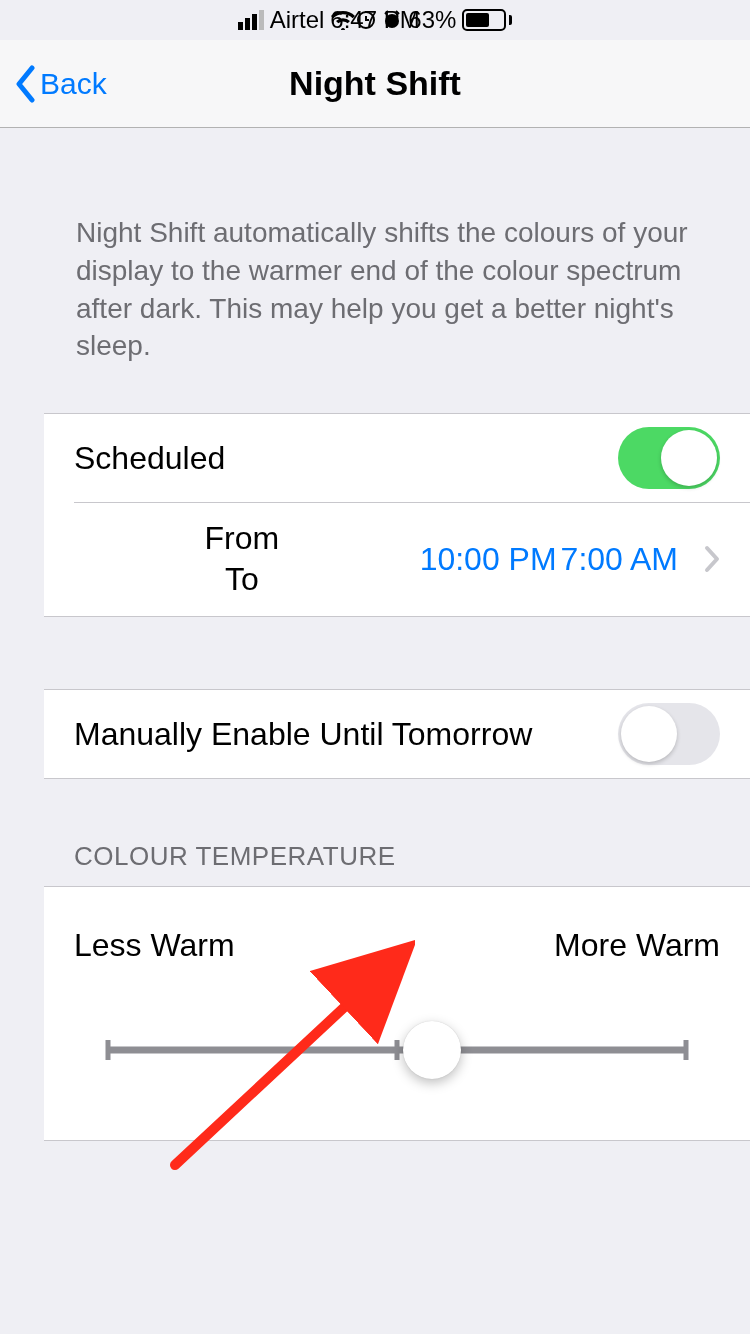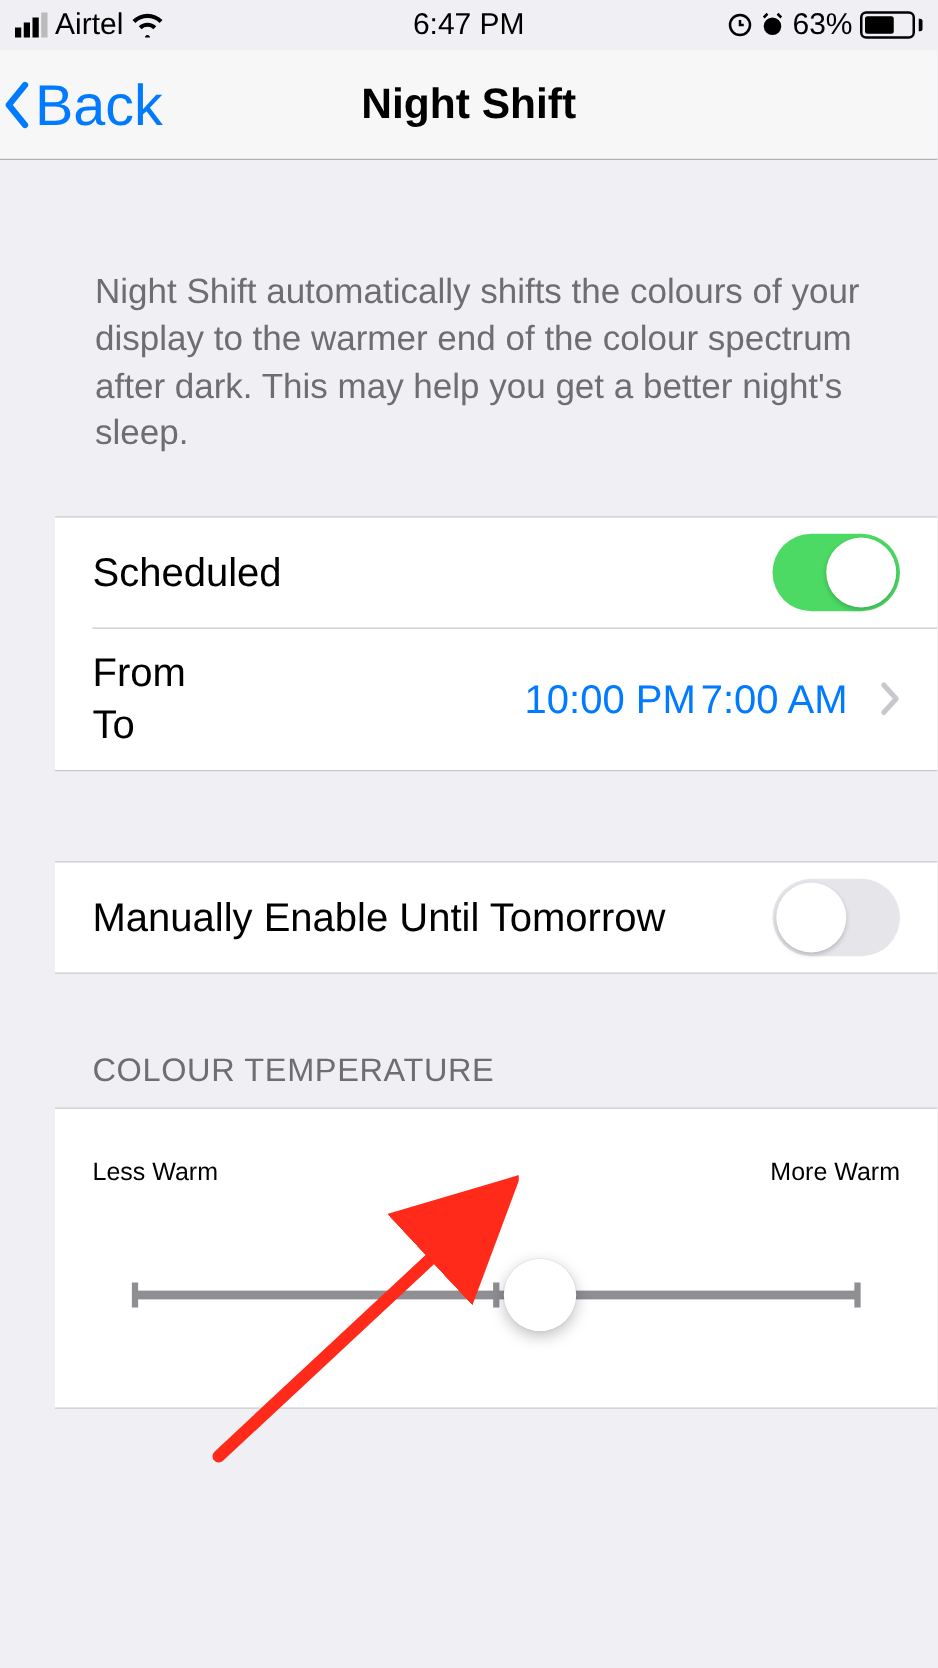--- a/index.html
+++ b/index.html
@@ -1,37 +1,37 @@
 <!DOCTYPE html>
 <html><head>
 <meta charset="utf-8">
 <style>
   * { box-sizing: border-box; margin: 0; padding: 0; }
   html, body { width: 750px; height: 1334px; font-family: -apple-system, "Helvetica Neue", Helvetica, Arial, sans-serif; background: #efeff4; overflow: hidden; }
   body { position: relative; }
 
   
-  .status-bar { position: absolute; top: 0; left: 0; right: 0; height: 40px; display: flex; align-items: center; justify-content: space-between; padding: 0 12px; font-size: 24px; font-weight: 500; color: #000; }
+  .status-bar { position: absolute; top: 0; left: 0; right: 0; height: 40px; display: flex; align-items: center; justify-content: center; padding: 0 12px; font-size: 24px; font-weight: 500; color: #000; }
   .status-left, .status-right { display: flex; align-items: center; gap: 6px; }
   .status-center { position: absolute; left: 50%; transform: translateX(-50%); font-weight: 400; }
   .signal-bars { display:flex; align-items:flex-end; gap:2px; }
   .signal-bars span { width:5px; background:#000; }
   .signal-bars span:nth-child(1){height:8px;}
   .signal-bars span:nth-child(2){height:12px;}
   .signal-bars span:nth-child(3){height:16px;}
   .signal-bars span:nth-child(4){height:20px; background:#bbb;}
   .wifi { width:26px; height:20px; }
   .battery { display:flex; align-items:center; gap:3px;}
   .battery-body { width:44px; height:22px; border:2px solid #000; border-radius:5px; position:relative; padding:2px;}
   .battery-fill { height:100%; background:#000; border-radius:2px;}
   .battery-tip { width:3px; height:10px; background:#000; border-radius:0 2px 2px 0;}
 
   
   .nav-bar { position:absolute; top:40px; left:0; right:0; height:88px; background:#f7f7f8; border-bottom:1px solid #b2b2b2; display:flex; align-items:center; }
-  .back-btn { display:flex; align-items:center; color:#007aff; font-size:46px; padding-left:2px; gap:4px; }
+  .back-btn { display:flex; align-items:center; color:#007aff; font-size:30px; padding-left:14px; gap:4px; }
   .back-chevron { width:22px; height:38px; }
   .nav-title { position:absolute; left:50%; transform:translateX(-50%); font-size:34px; font-weight:600; color:#000; }
 
   
   .content { position:absolute; top:128px; left:0; right:0; bottom:0; overflow:hidden;margin-left:44px; }
 
   .group-desc { padding: 86px 32px 48px 32px; font-size:28px; color:#6d6d72; line-height:1.35; }
 
   .group { background:#fff; border-top:1px solid #c8c7cc; border-bottom:1px solid #c8c7cc; }
   .row { display:flex; align-items:center; padding:0 30px; min-height:88px; position:relative;gap:10px; }
@@ -39,31 +39,31 @@
   .row-label { font-size:32px; color:#000; flex:1; }
   .row-tall { min-height:104px; }
 
   .toggle { width:102px; height:62px; border-radius:31px; position:relative; }
   .toggle-on { background:#4cd964; }
   .toggle-off { background:#e5e5ea; }
   .toggle-knob { position:absolute; top:3px; width:56px; height:56px; border-radius:50%; background:#fff; box-shadow:0 2px 4px rgba(0,0,0,0.2); }
   .toggle-on .toggle-knob { right:3px; }
   .toggle-off .toggle-knob { left:3px; }
 
-  .schedule-row { padding:18px 30px 18px 30px; display:flex; align-items:center; }
+  .schedule-row { padding:18px 30px 18px 30px; display:flex; align-items:center;text-align:center; }
   .schedule-labels { flex:1; display:flex; flex-direction:column; gap:4px; }
   .schedule-labels span { font-size:32px; color:#000; }
   .schedule-times { display:flex; flex-direction:row; gap:4px; align-items:flex-end; margin-right:16px;}
   .schedule-times span { font-size:32px; color:#007aff; }
   .chevron-right { width:16px; height:28px; }
 
   .section-header { padding: 62px 16px 14px 30px; font-size:26px; color:#6d6d72; letter-spacing:0.5px; }
 
   .temp-group { background:#fff; border-top:1px solid #c8c7cc; border-bottom:1px solid #c8c7cc; padding: 40px 30px 60px 30px; }
-  .temp-labels { display:flex; justify-content:space-between; font-size:20px; color:#000; margin-bottom:56px; }
+  .temp-labels { display:flex; justify-content:space-between; font-size:32px; color:#000; margin-bottom:56px; }
   .slider { position:relative; height:60px; margin:0 34px; }
   .slider-track { position:absolute; top:50%; left:0; right:0; height:7px; background:#8e8e93; transform:translateY(-50%); }
   .slider-tick { position:absolute; top:50%; width:5px; height:20px; background:#8e8e93; transform:translate(-50%,-50%); }
   .slider-tick.left { left:0; }
   .slider-tick.mid { left:50%; }
   .slider-tick.right { left:100%; }
   .slider-thumb { position:absolute; top:50%; width:58px; height:58px; background:#fff; border-radius:50%; transform:translate(-50%,-50%); box-shadow:0 4px 12px rgba(0,0,0,0.25), 0 0 1px rgba(0,0,0,0.2); }
 
   
   .arrow-overlay { position:absolute; pointer-events:none; }

